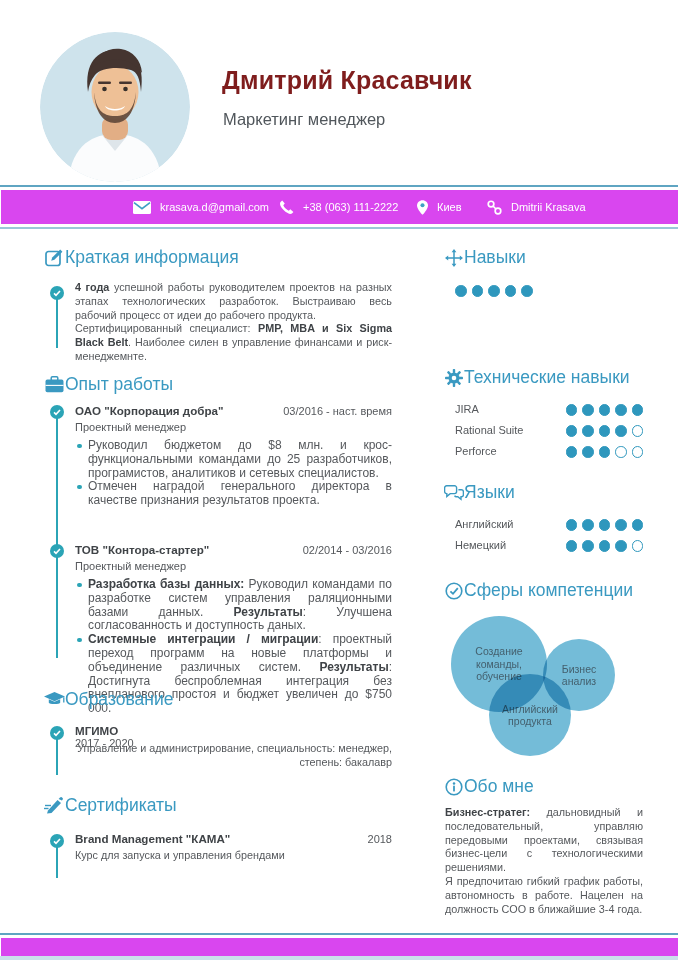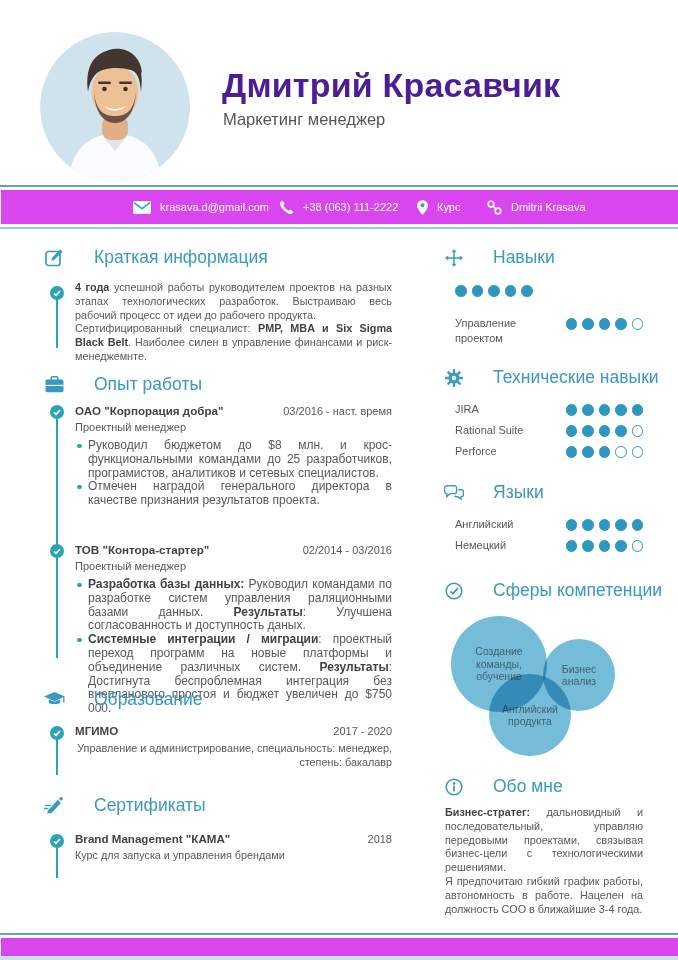--- a/index.html
+++ b/index.html
@@ -2,32 +2,32 @@
 <html><head>
 <meta charset="utf-8">
 <style>
   html,body{margin:0;padding:0;background:#ffffff;}
   .page{position:relative;width:678px;height:960px;background:#ffffff;overflow:hidden;
         font-family:"Liberation Sans",sans-serif;-webkit-font-smoothing:antialiased;}
   .abs{position:absolute;}
 
   
   .photo{width:150px;height:150px;border-radius:50%;overflow:hidden;}
-  .name{font-size:34px;font-weight:bold;color:#4c1d95;letter-spacing:0.2px;}
+  .name{font-size:25px;font-weight:bold;color:#7f1d1d;letter-spacing:0.2px;}
   .subtitle{font-size:16.5px;color:#50565B;}
 
   
   .hairline{left:0;width:678px;}
   .band{left:1px;width:678px;background:#d946ef;}
   .band-item{position:absolute;top:0;height:34px;display:flex;align-items:center;gap:9px;
              color:#ffffff;font-size:11px;}
   .band-item svg{display:block;}
 
   
-  .sec-head{display:flex;align-items:center;gap:29px;}
+  .sec-head{display:flex;align-items:center;gap:0;}
   .sec-icon{width:21px;height:21px;display:flex;align-items:center;justify-content:center;flex:none;}
   .sec-icon svg{display:block;}
   .sec-title{font-size:17.5px;color:#3A99C1;white-space:nowrap;}
 
   
   .tl-line{position:absolute;width:2px;background:#2BA4B6;}
   .tl-dot{position:absolute;width:14px;height:14px;border-radius:50%;background:#2BA4B6;
           display:flex;align-items:center;justify-content:center;}
 
   
@@ -107,21 +107,21 @@
       </span>
       <span>+38 (063) 111-2222</span>
     </div>
     <div class="band-item" style="left:416px;">
       <span>
         <svg width="11" height="15" viewBox="0 0 12 16">
             <path d="M6 0 C2.7 0 0 2.6 0 5.8 C0 10 6 16 6 16 C6 16 12 10 12 5.8 C12 2.6 9.3 0 6 0 Z" fill="#fff"></path>
             <circle cx="6" cy="5.6" r="2.2" fill="#3FA0C4"></circle>
           </svg>
       </span>
-      <span>Курс</span>
+      <span>Киев</span>
     </div>
     <div class="band-item" style="left:486px;">
       <span>
         <svg width="15" height="15" viewBox="0 0 16 16">
             <circle cx="4.3" cy="4.3" r="3" stroke="#fff" stroke-width="1.8" fill="none"></circle>
             <circle cx="11.7" cy="11.7" r="3" stroke="#fff" stroke-width="1.8" fill="none"></circle>
             <line x1="6.4" y1="6.4" x2="9.6" y2="9.6" stroke="#fff" stroke-width="1.8"></line>
           </svg>
       </span>
       <span>Dmitrii Krasava</span>
@@ -210,21 +210,21 @@
         </svg>
     </span>
     <span class="sec-title">Образование</span>
   </div>
   <div class="tl-line" style="left:56px;top:733px;height:42px;"></div>
   <div class="tl-dot" style="left:50px;top:726px;">
     <svg width="8" height="7" viewBox="0 0 8 7">
         <path d="M1 3.4 L3 5.4 L7 1" stroke="#fff" stroke-width="1.6" fill="none"></path>
       </svg>
   </div>
-  <div class="abs row-head" style="left:75px;top:724px;width:317px;">
+  <div class="abs row-head" style="left:75px;top:724px;width:317px;flex-direction:column;">
     <span class="company">МГИМО</span>
     <span class="dates">2017 - 2020</span>
   </div>
   <div class="abs body-text" style="left:75px;top:742px;width:317px;text-align:right;">Управление и администрирование, специальность: менеджер, степень: бакалавр</div>
 
   <div class="abs sec-head" style="left:44px;top:795px;">
     <span class="sec-icon">
       <svg width="21" height="17" viewBox="0 0 21 17">
           <path d="M4 13.5 L13.5 3 L17 6 L7.5 16 L3 16.5 Z" fill="#3A99C1"></path>
           <path d="M14.6 2 L16 0.6 A1.7 1.7 0 0 1 18.4 3 L17.9 3.5 Z" fill="#3A99C1"></path>
@@ -255,30 +255,20 @@
     </span>
     <span class="sec-title">Навыки</span>
   </div>
   <div class="skill-row" style="top:283px;">
     <span class="dots">
         <span class="dot filled"></span>
         <span class="dot filled"></span>
         <span class="dot filled"></span>
         <span class="dot filled"></span>
         <span class="dot filled"></span>
-      </span>
-  </div>
-  <div class="skill-row" style="top:316px;">
-    <span class="skill-label" style="width:105px;">Управление проектом</span>
-    <span class="dots">
-        <span class="dot filled"></span>
-        <span class="dot filled"></span>
-        <span class="dot filled"></span>
-        <span class="dot filled"></span>
-        <span class="dot"></span>
       </span>
   </div>
 
   <div class="abs sec-head" style="left:443px;top:367px;">
     <span class="sec-icon">
       <svg width="18" height="18" viewBox="0 0 18 18">
           <g fill="#3A99C1">
             <circle cx="9" cy="9" r="5.6"></circle>
             <rect x="7.8" y="0" width="2.4" height="4" rx="0.8"></rect>
             <rect x="7.8" y="14" width="2.4" height="4" rx="0.8"></rect>

